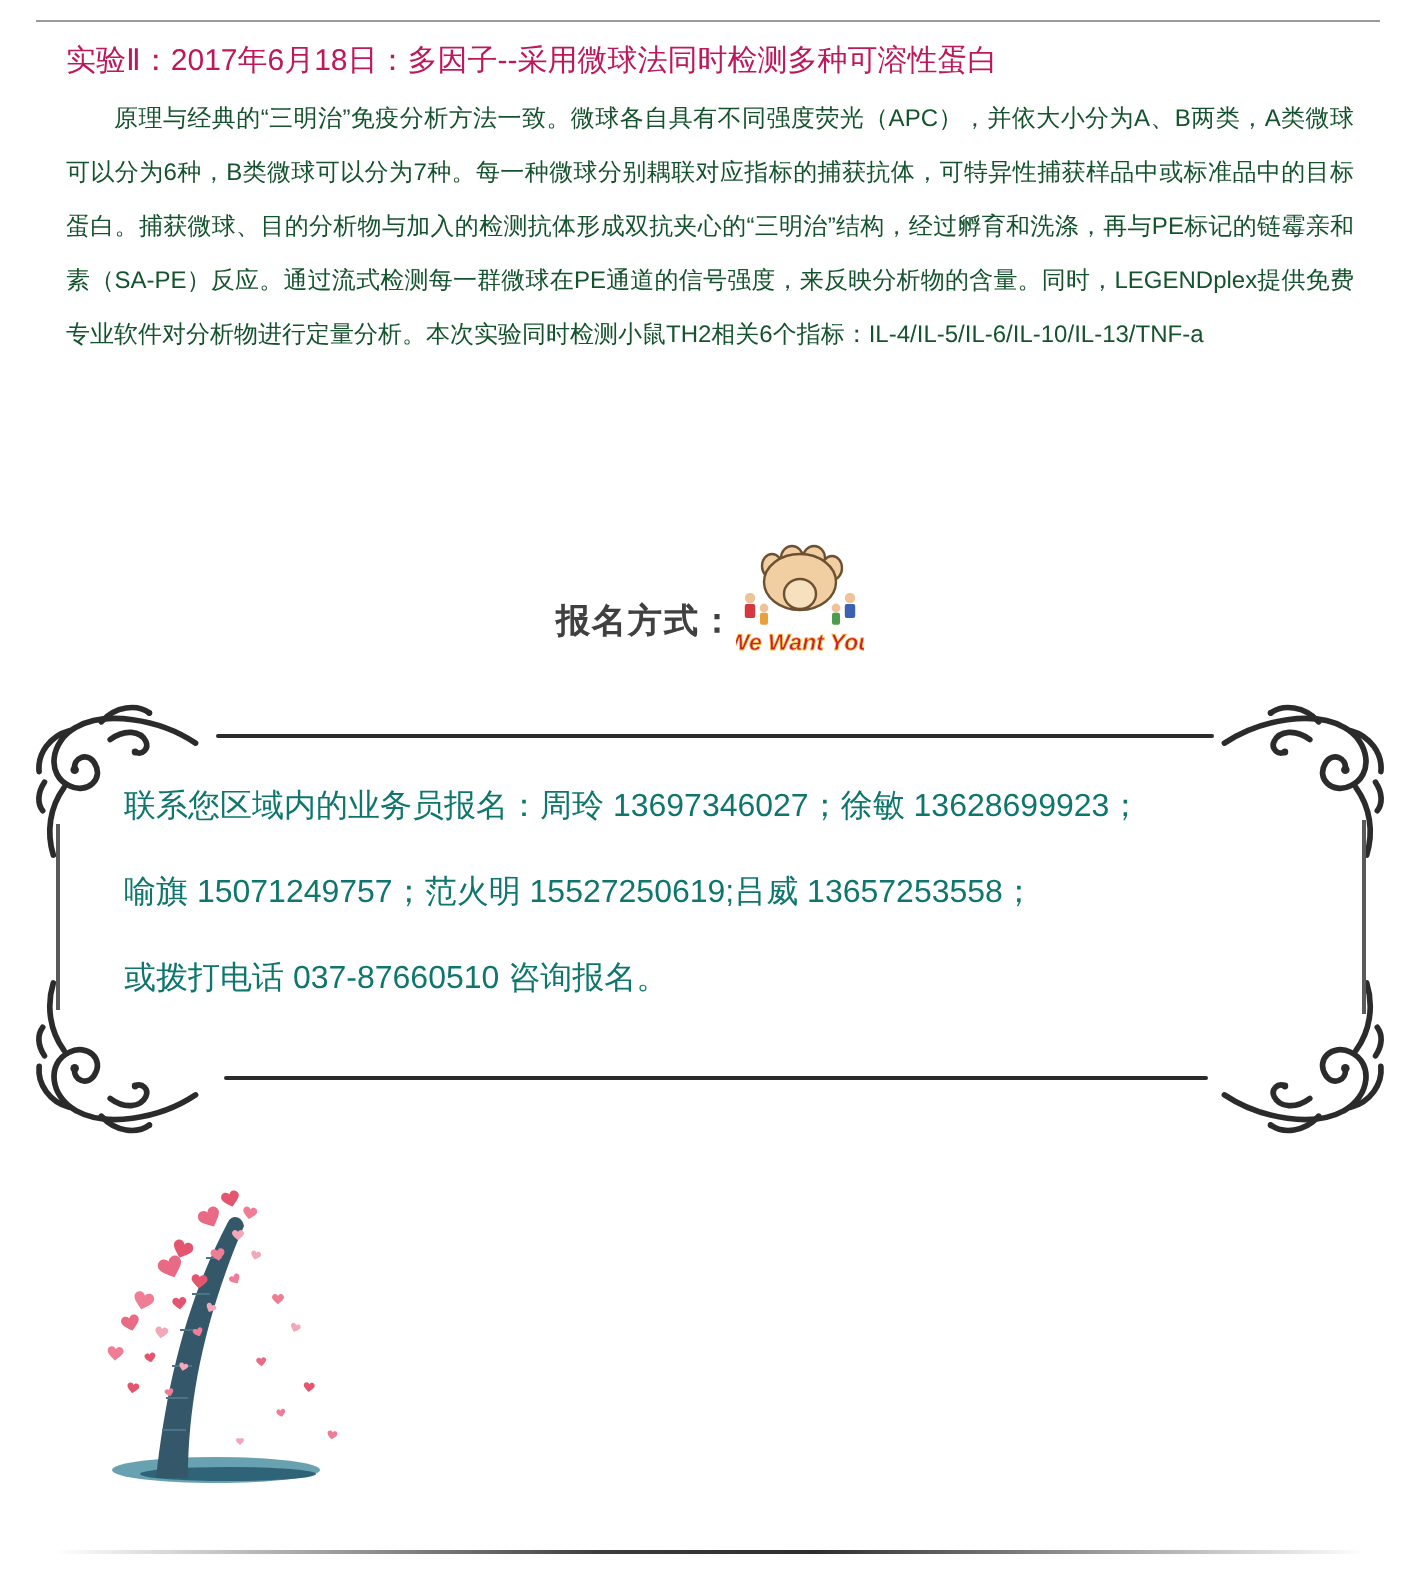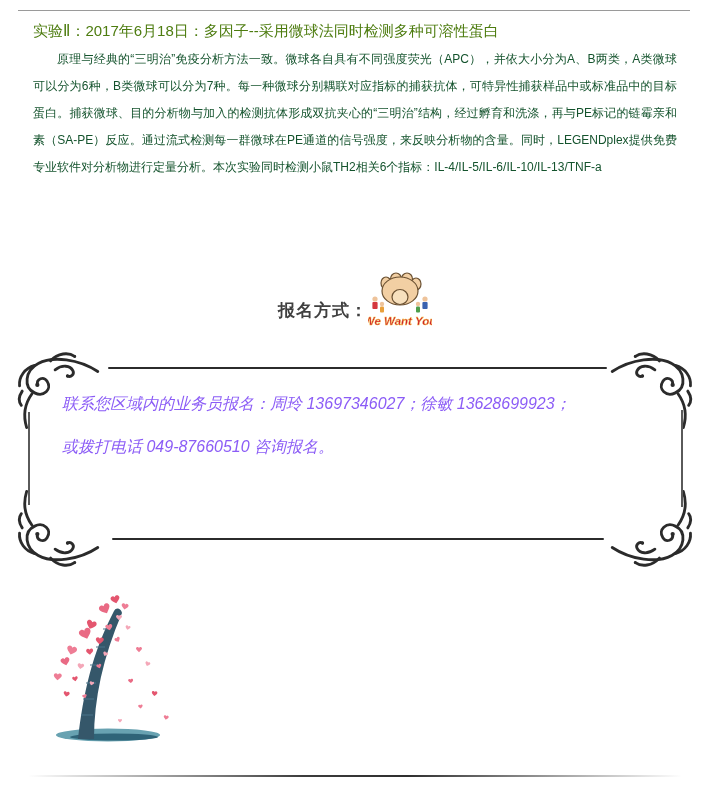--- a/index.html
+++ b/index.html
@@ -7,42 +7,42 @@
   body {
     width:710px; height:791px; overflow:hidden;
     font-family:"Liberation Sans","DejaVu Sans",sans-serif;
     color:#2f2f2f;
   }
   .page { position:relative; width:710px; height:791px; background:#fff; }
 
   .top-divider { position:absolute; left:18px; top:10px; width:672px; height:1px; background:#9a9a9a; }
 
   .article { position:absolute; left:33px; top:18px; width:644px; }
-  .article-title { font-size:15px; font-weight:400; line-height:26px; color:#4d7c0f; }
+  .article-title { font-size:15px; font-weight:400; line-height:26px; color:#be185d; }
   .article-body  { margin-top:2px; font-size:12px; line-height:27px; text-align:justify; text-indent:2em; color:#14532d; }
 
   .signup-row { position:absolute; top:270px; left:0; width:710px; height:60px;
                 display:flex; justify-content:center; align-items:center; }
   .signup-label { font-size:17px; font-weight:700; color:#404040; margin-top:20px; letter-spacing:1px; }
   .badge-svg { width:64px; height:58px; display:block; }
 
   .contact-box { position:absolute; left:8px; top:352px; width:694px; height:215px; }
   .corner { position:absolute; width:92px; height:80px; }
   .corner.tl { left:2px;  top:0; }
   .corner.tr { right:2px; top:0; transform:scaleX(-1); }
   .corner.bl { left:2px;  bottom:0; transform:scaleY(-1); }
   .corner.br { right:2px; bottom:0; transform:scale(-1,-1); }
   .hline { position:absolute; height:2px; background:#2b2b2b; border-radius:1px; }
   .hline.top    { top:15px;    left:100px; right:95px; }
   .hline.bottom { bottom:27px; left:104px; right:98px; }
   .vline { position:absolute; width:2px; background:#5a5a5a; }
   .vline.left  { left:20px;  top:60px; bottom:62px; }
   .vline.right { right:19px; top:58px; bottom:60px; }
   .contact-lines { position:absolute; left:54px; top:38px; right:36px; }
-  .contact-lines p { font-size:16px; line-height:28px; margin:0 0 15px 0; color:#8b5cf6;font-style:italic; }
+  .contact-lines p { font-size:16px; line-height:28px; margin:0 0 15px 0; color:#0f766e; }
 
   .promo { position:absolute; left:0; top:595px; width:710px; height:153px; }
   .tree-svg { position:absolute; left:48px; top:0; width:155px; height:152px; }
   .promo-text { position:absolute; left:160px; top:46px; white-space:nowrap;
                 font-size:14px; line-height:20px; color:#4a4a4a; }
 
   .bottom-divider { position:absolute; left:28px; right:28px; top:775px; height:2px;
     background:linear-gradient(to right, rgba(130,130,130,0), #3c3c3c 42%, #2e2e2e 58%, rgba(130,130,130,0)); }
 </style>
 </head>
@@ -113,21 +113,22 @@
       </svg>
     <svg class="corner br" viewBox="0 0 100 90">
         <use href="#flourish"></use>
       </svg>
     <div class="hline top"></div>
     <div class="hline bottom"></div>
     <div class="vline left"></div>
     <div class="vline right"></div>
     <div class="contact-lines">
       <p>联系您区域内的业务员报名：周玲 13697346027；徐敏 13628699923；</p>
-      <p>或拨打电话 049-87660510 咨询报名。</p>
+      <p>喻旗 15071249757；范火明 15527250619;吕威 13657253558；</p>
+      <p>或拨打电话 037-87660510 咨询报名。</p>
     </div>
   </div>
 
   <div class="promo">
     <svg class="tree-svg" viewBox="0 0 155 152">
       <ellipse cx="60" cy="140" rx="52" ry="6.5" fill="#68a2b1"></ellipse>
       <ellipse cx="66" cy="142" rx="44" ry="3.5" fill="#2f6478"></ellipse>
       <path d="M30 144 C35 100 44 58 66 16 C68 12 73 13 74 18 C55 62 46 104 46 144 Z" fill="#35576a"></path>
       <g fill="none" stroke="#4b7489" stroke-width="1">
         <path d="M33 120 L45 120"></path>

